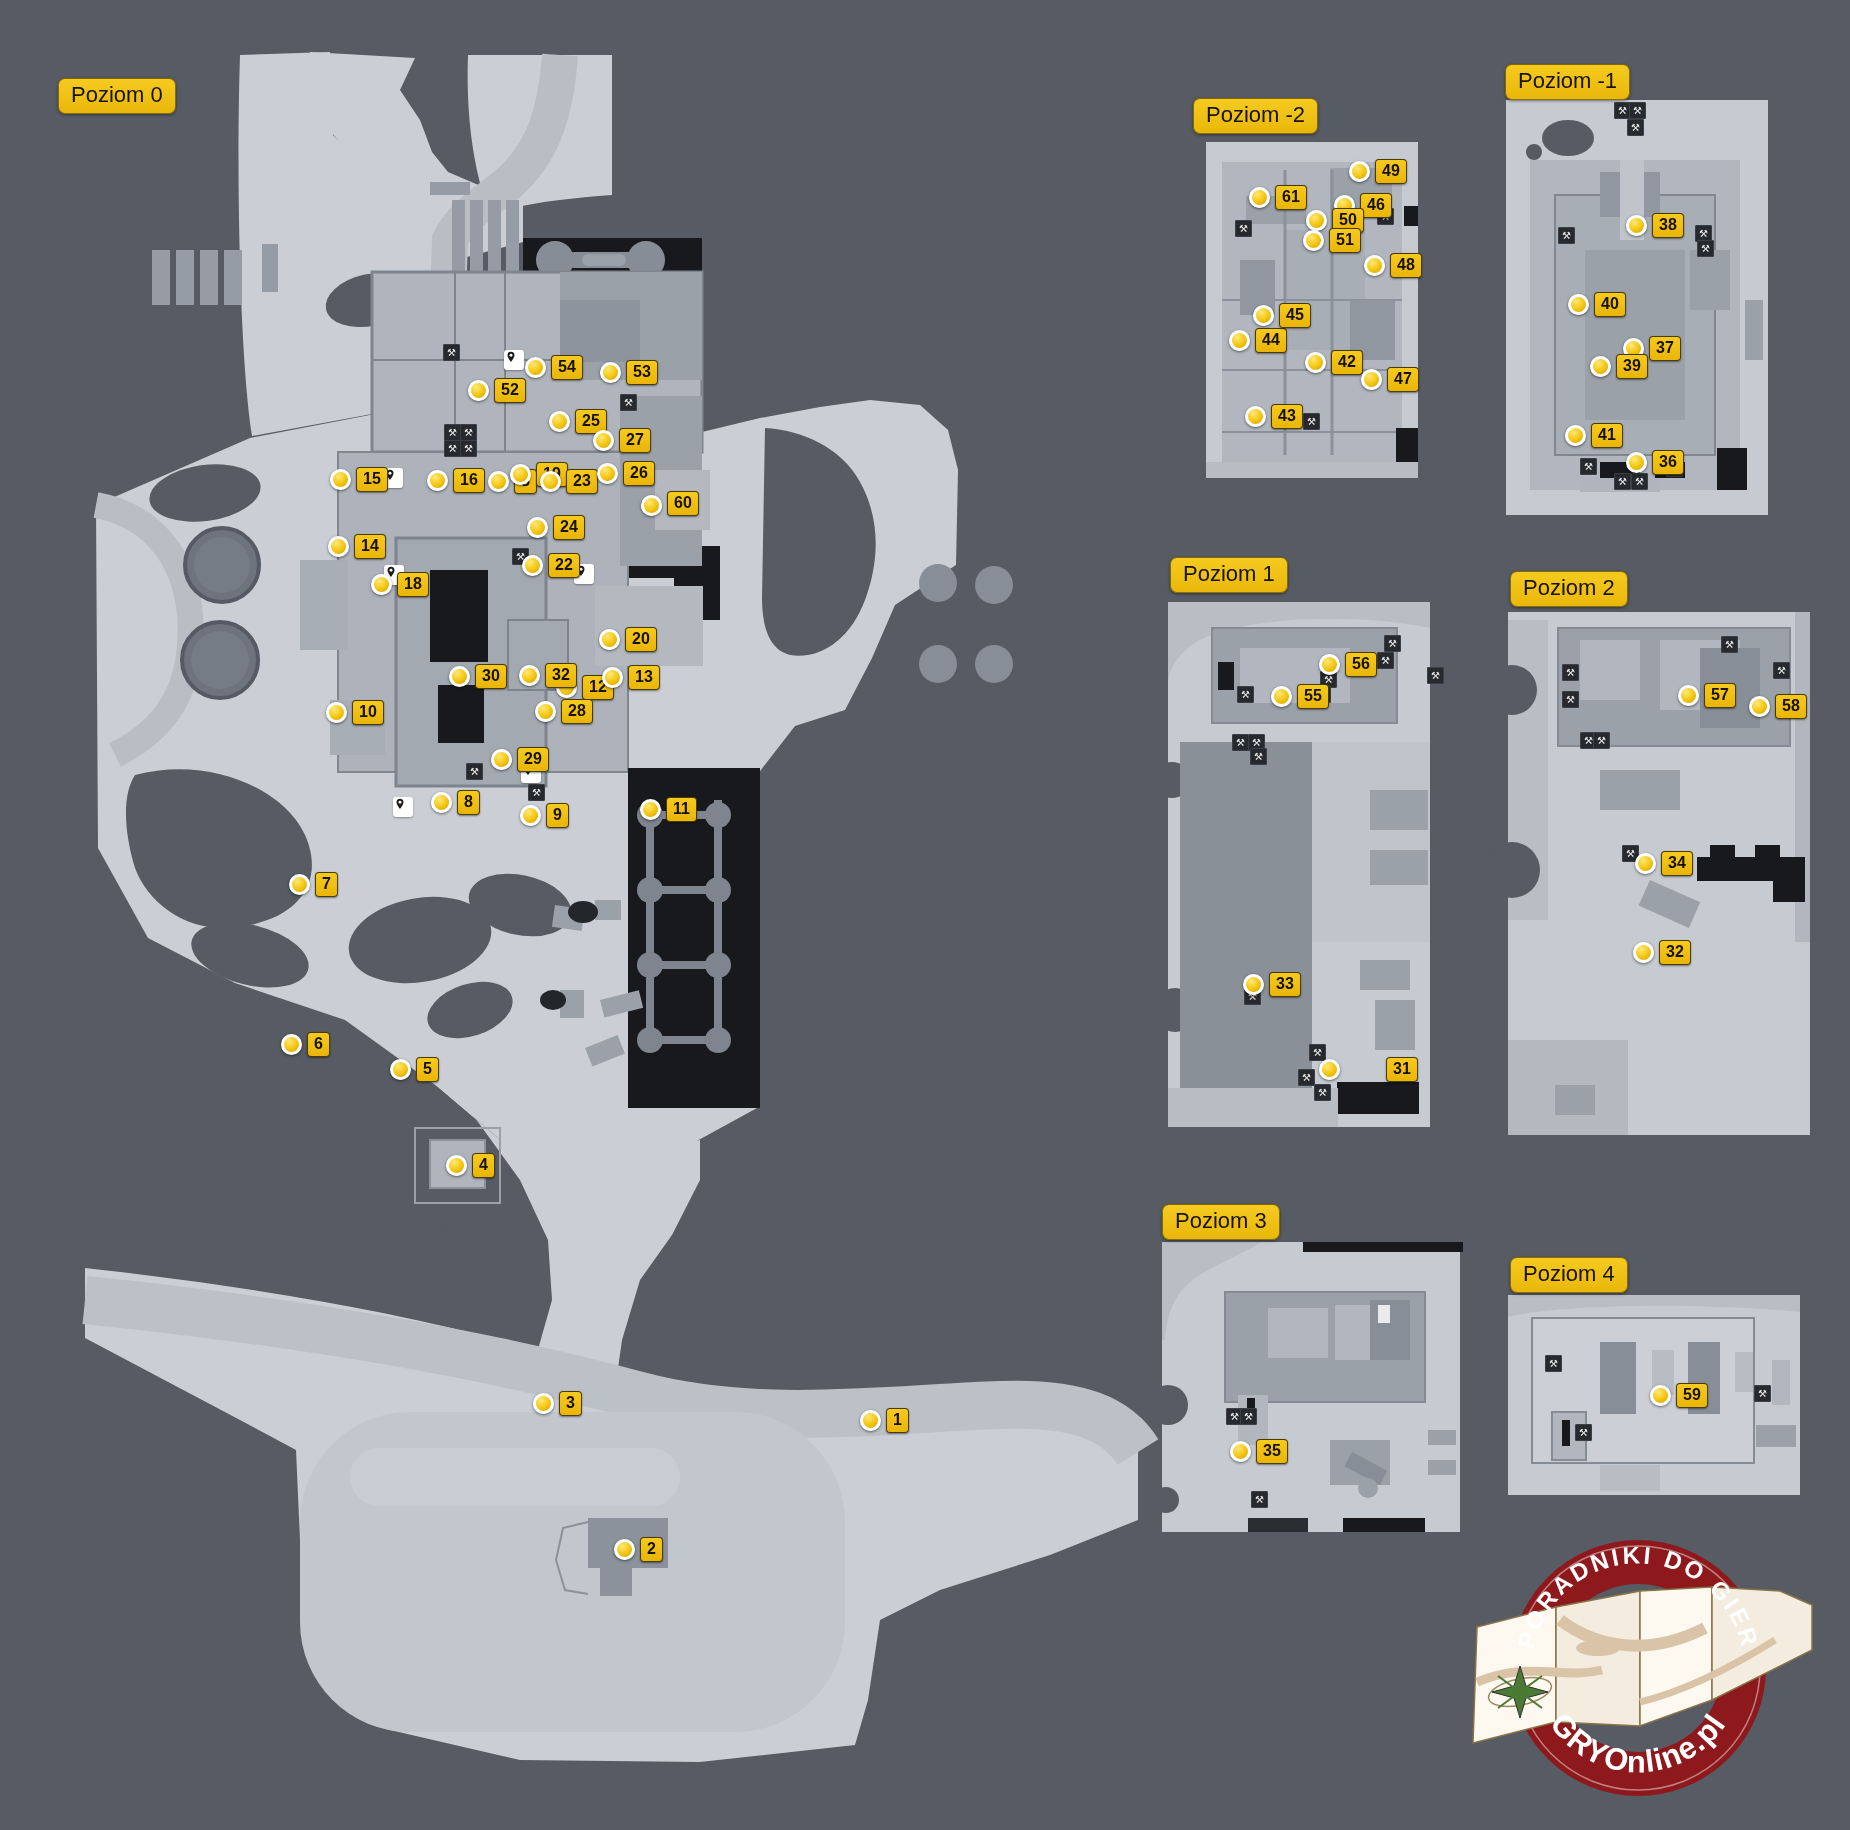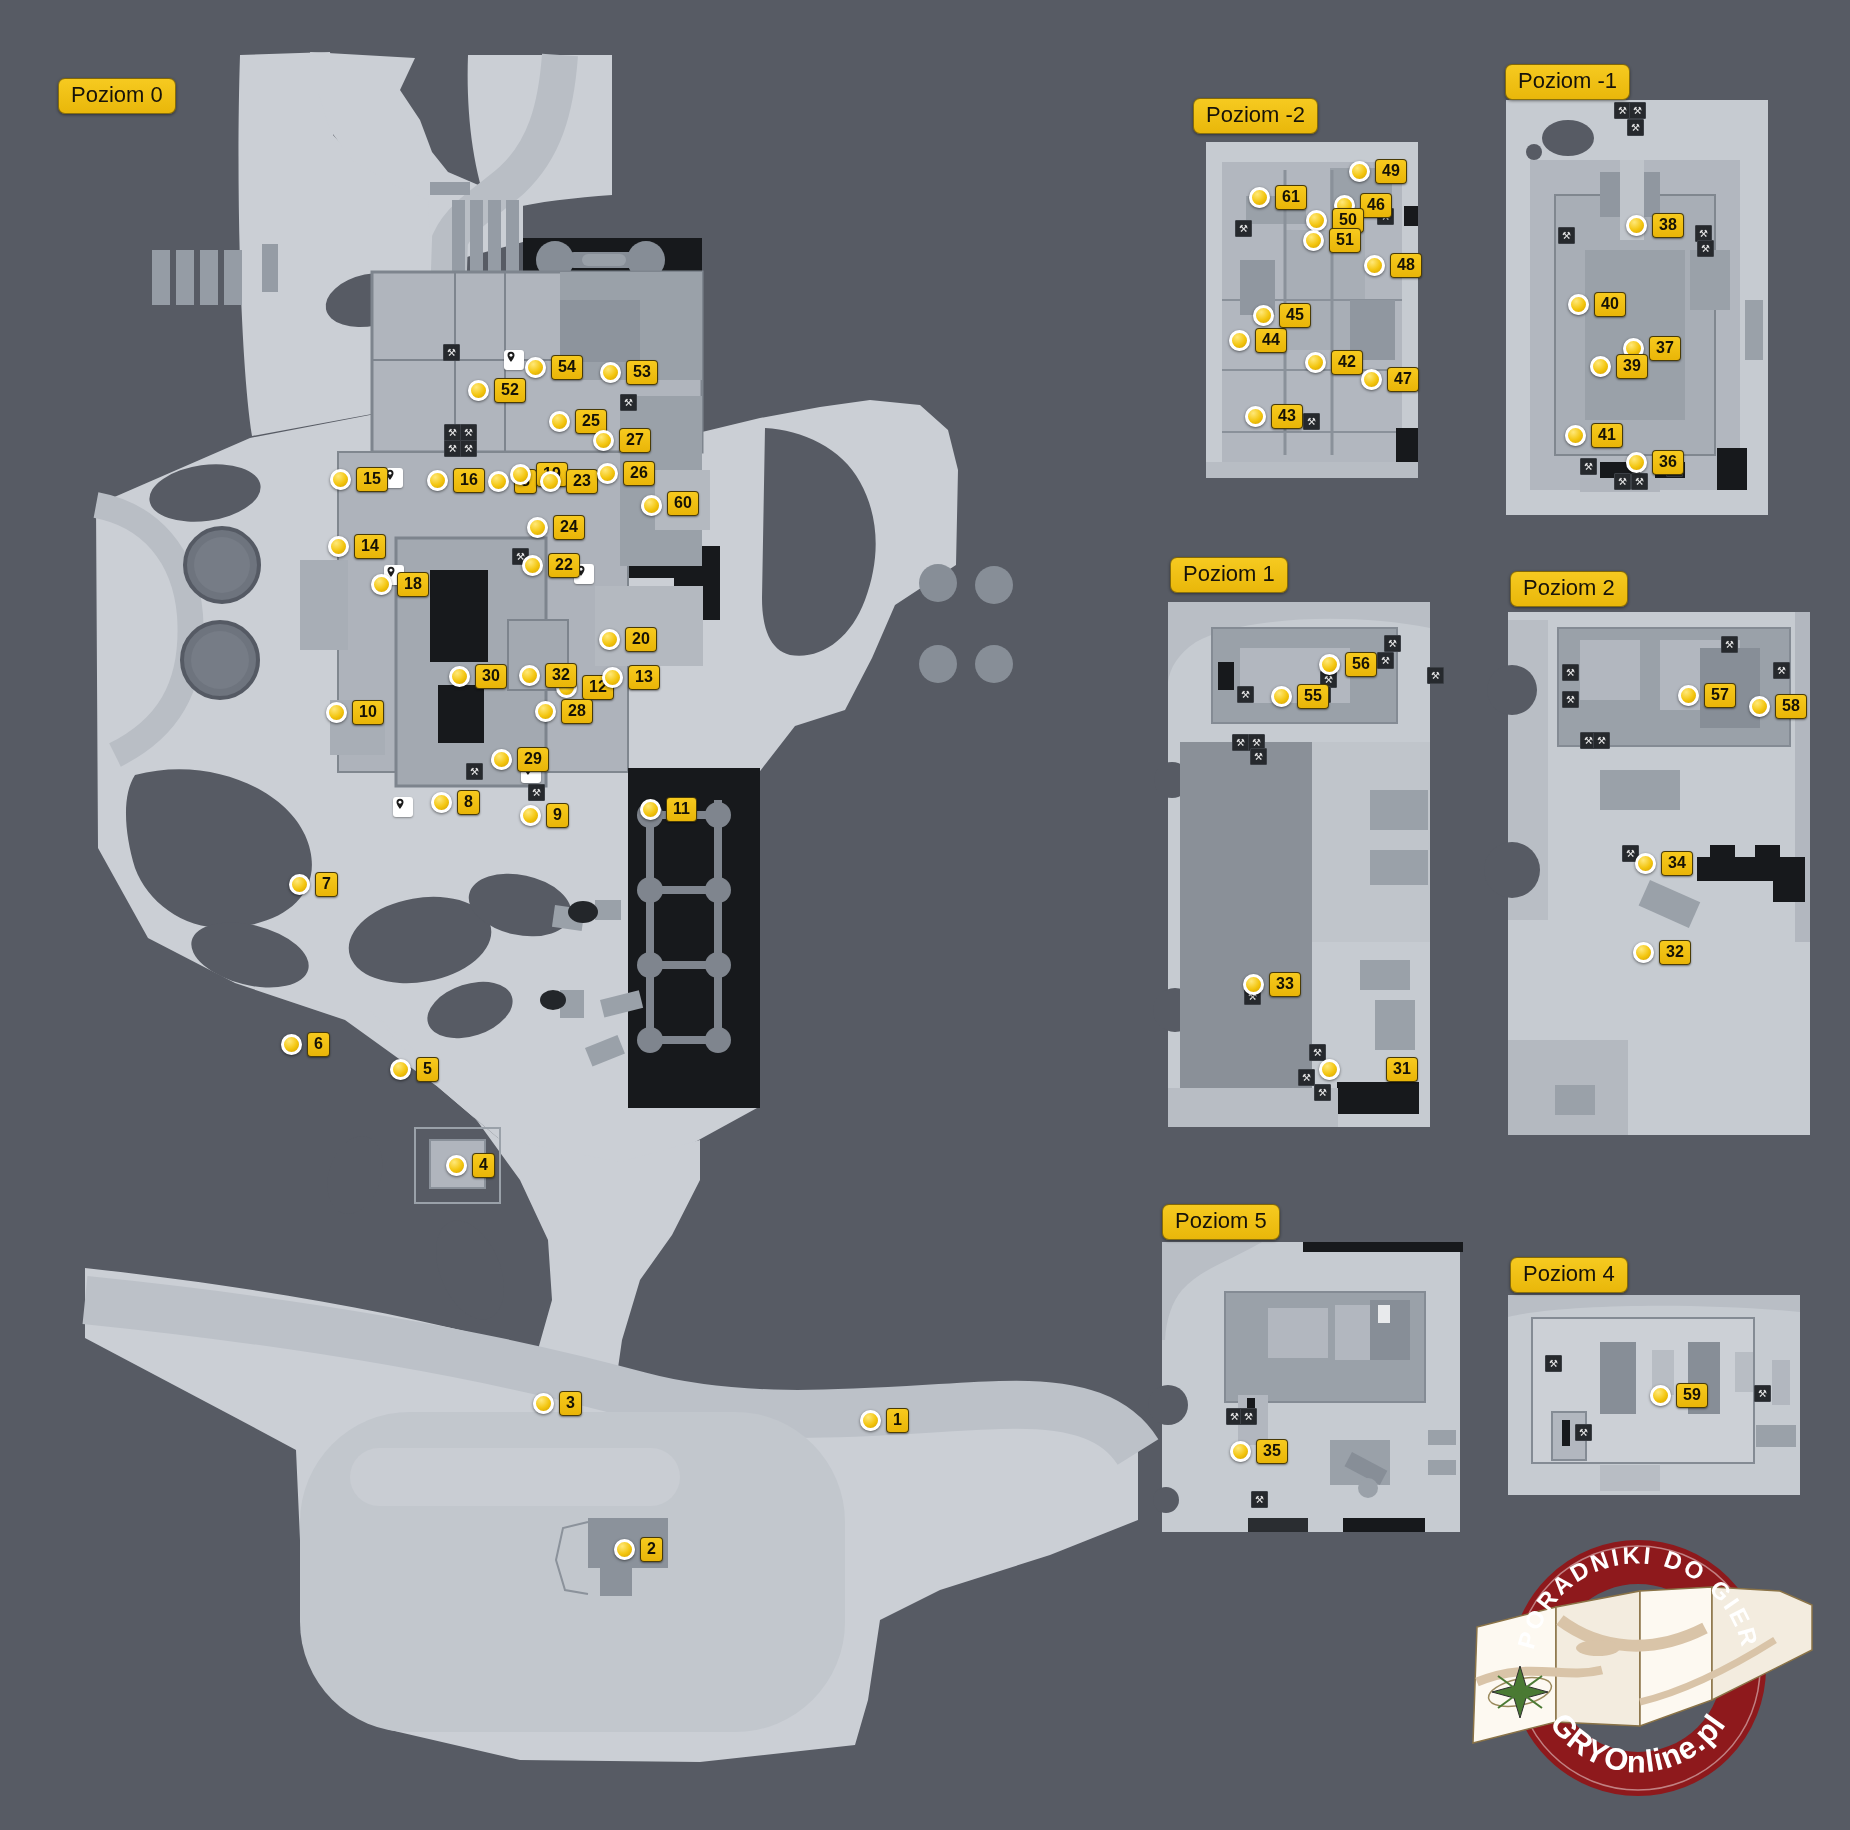--- a/index.html
+++ b/index.html
@@ -310,21 +310,21 @@
     </text>
   </g>
 </svg>
 
 <div id="overlay-root">
       <div class="level-label" style="left: 58px; top: 78px;">Poziom 0</div>
       <div class="level-label" style="left: 1193px; top: 98px;">Poziom -2</div>
       <div class="level-label" style="left: 1505px; top: 64px;">Poziom -1</div>
       <div class="level-label" style="left: 1170px; top: 557px;">Poziom 1</div>
       <div class="level-label" style="left: 1510px; top: 571px;">Poziom 2</div>
-      <div class="level-label" style="left: 1162px; top: 1204px;">Poziom 5</div>
+      <div class="level-label" style="left: 1162px; top: 1204px;">Poziom 3</div>
       <div class="level-label" style="left: 1510px; top: 1257px;">Poziom 4</div>
       <div class="marker" style="left: 869px; top: 1418px;">
         <span class="marker-dot"></span>
         <span class="marker-num">1</span>
       </div>
       <div class="marker" style="left: 623px; top: 1547px;">
         <span class="marker-dot"></span>
         <span class="marker-num">2</span>
       </div>
       <div class="marker" style="left: 542px; top: 1401px;">

